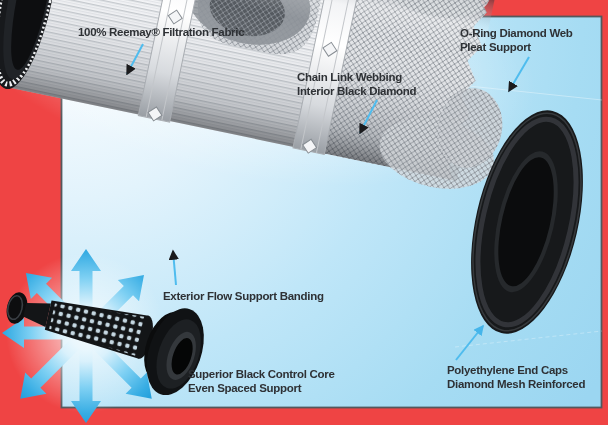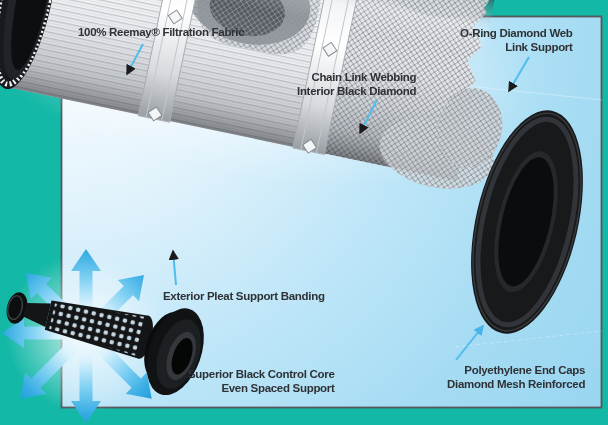--- a/index.html
+++ b/index.html
@@ -1,21 +1,21 @@
 <!DOCTYPE html>
 <html><head>
 <meta charset="utf-8">
 <style>
   html,body{margin:0;padding:0;background:#ffffff;}
   #stage{position:relative;width:608px;height:425px;overflow:hidden;
-         font-family:"Liberation Sans",sans-serif;background:#14b8a6;}
+         font-family:"Liberation Sans",sans-serif;background:#ef4444;}
   #art{position:absolute;left:0;top:0;}
   .lbl{position:absolute;font-weight:700;font-size:11.5px;line-height:14px;
        letter-spacing:-0.3px;color:#2e3135;white-space:nowrap;}
-  .lbl span{display:block;text-align:right;}
+  .lbl span{display:block;}
 </style>
 </head>
 <body>
 
 <div id="stage">
 
 <svg id="art" width="608" height="425" viewBox="0 0 608 425">
   <defs>
     <radialGradient id="bgGrad" gradientUnits="userSpaceOnUse" cx="70" cy="20" r="640">
       <stop offset="0" stop-color="#ffffff"></stop>
@@ -177,29 +177,29 @@
     <path d="M377,100 L360,133" marker-end="url(#ahBlack)"></path>
     <path d="M176,285 L173,251" marker-end="url(#ahBlack)"></path>
     <path d="M456,360 L483,326" marker-end="url(#ahBlue)"></path>
   </g>
 </svg>
 
 <div class="lbl" style="left:78px;top:25px">100% Reemay® Filtration Fabric</div>
 
 <div class="lbl" style="left:460px;top:26px">
   <span>O-Ring Diamond Web</span>
-  <span>Link Support</span>
+  <span>Pleat Support</span>
 </div>
 
 <div class="lbl" style="left:297px;top:70px">
   <span>Chain Link Webbing</span>
   <span>Interior Black Diamond</span>
 </div>
 
-<div class="lbl" style="left:163px;top:289px">Exterior Pleat Support Banding</div>
+<div class="lbl" style="left:163px;top:289px">Exterior Flow Support Banding</div>
 
 <div class="lbl" style="left:188px;top:367px">
   <span>Superior Black Control Core</span>
   <span>Even Spaced Support</span>
 </div>
 
 <div class="lbl" style="left:447px;top:363px">
   <span>Polyethylene End Caps</span>
   <span>Diamond Mesh Reinforced</span>
 </div>

